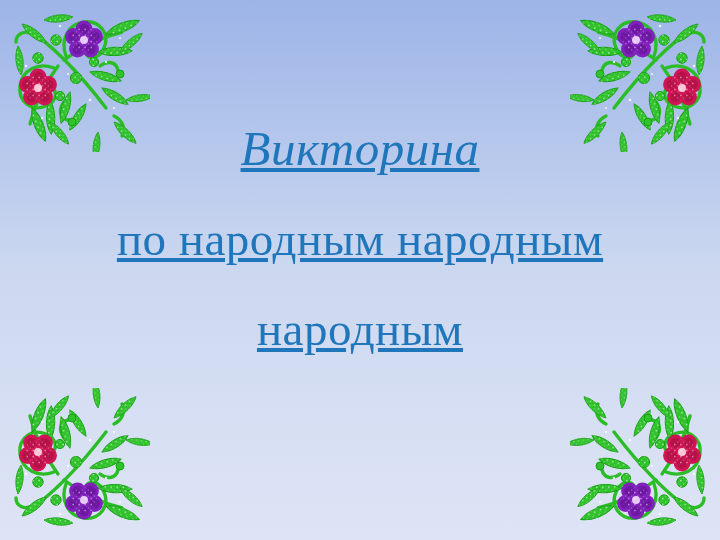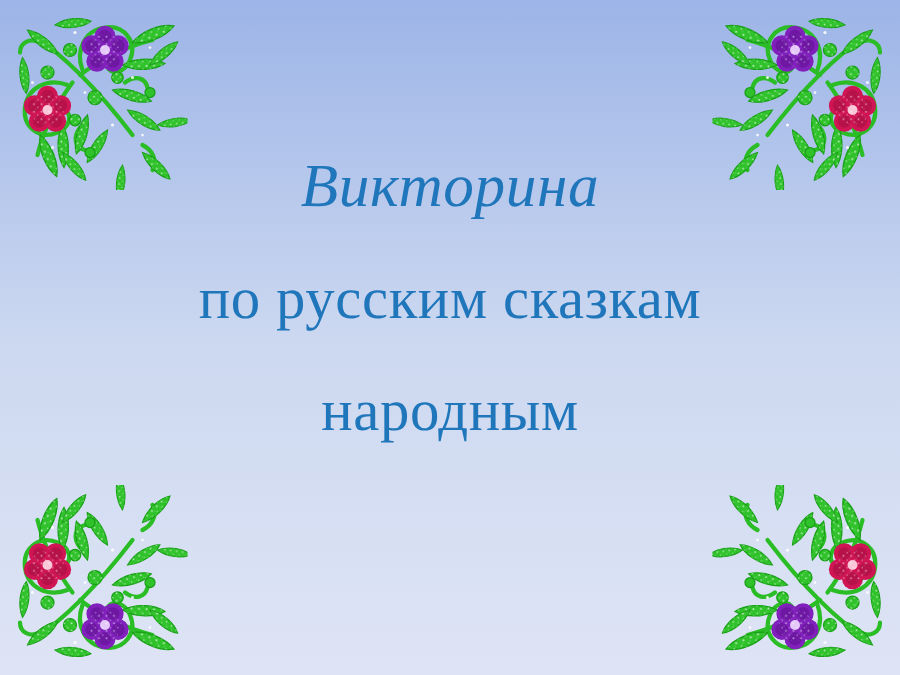--- a/index.html
+++ b/index.html
@@ -54,20 +54,21 @@
   }
   .title-line {
     display: block;
     color: #1f76bb;
     font-family: "Liberation Serif", "DejaVu Serif", serif;
     font-size: 47px;
     font-weight: 400;
     line-height: 90px;
     letter-spacing: 0.5px;
     white-space: nowrap;
+    text-decoration: underline;
   }
   .title-line.line-1 {
     font-size: 49px;
     font-style: italic;
   }
   .title-line.line-2 {
     font-size: 47px;
   }
   .title-line.line-3 {
     font-size: 47px;
@@ -266,17 +267,17 @@
   </div>
 
   <div class="ornament" id="orn-br">
     <svg viewBox="0 0 148 148" xmlns="http://www.w3.org/2000/svg" aria-hidden="true">
       <use href="#ornamentArt"></use>
     </svg>
   </div>
 
   <div class="title-block">
     <span class="title-line line-1" style="color: rgb(31, 118, 187);">Викторина</span>
-    <span class="title-line line-2" style="color: rgb(31, 118, 187);">по русским сказкам</span>
+    <span class="title-line line-2" style="color: rgb(31, 118, 187);">по народным народным</span>
     <span class="title-line line-3" style="color: rgb(31, 118, 187);">народным</span>
   </div>
 
 </div>
 
 </body></html>

